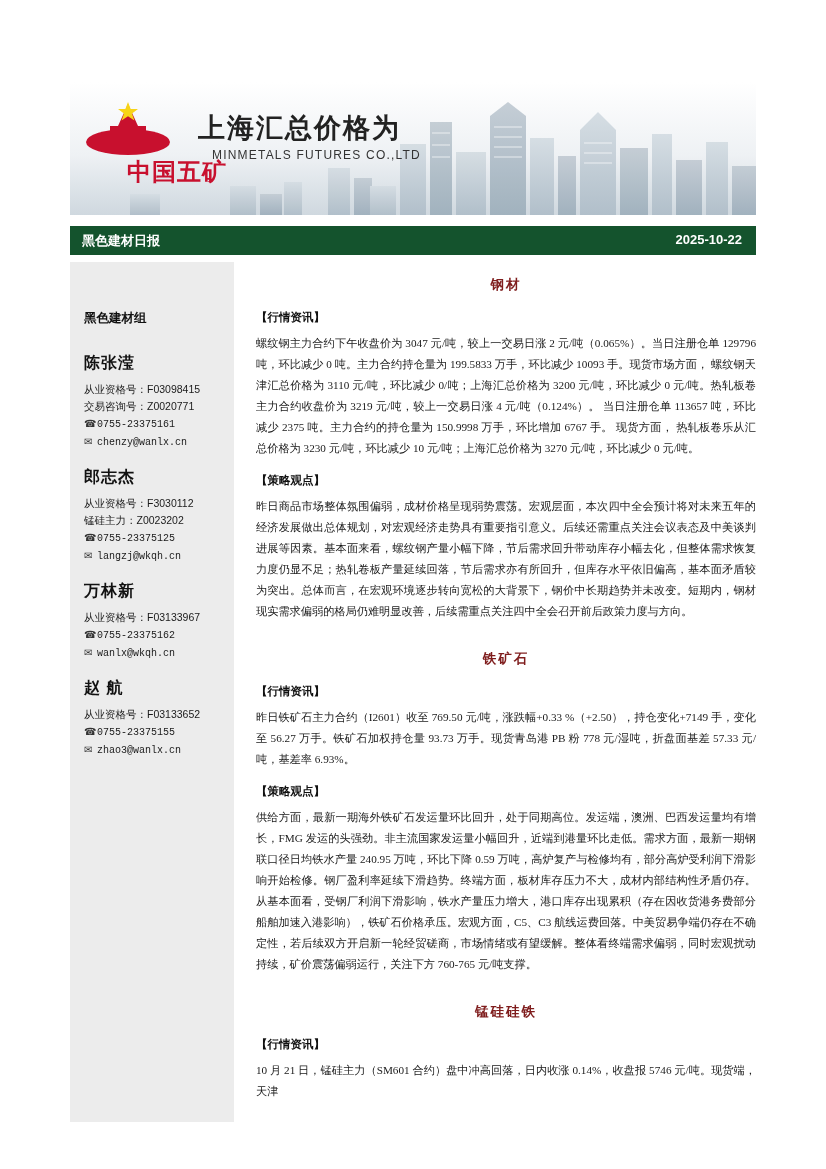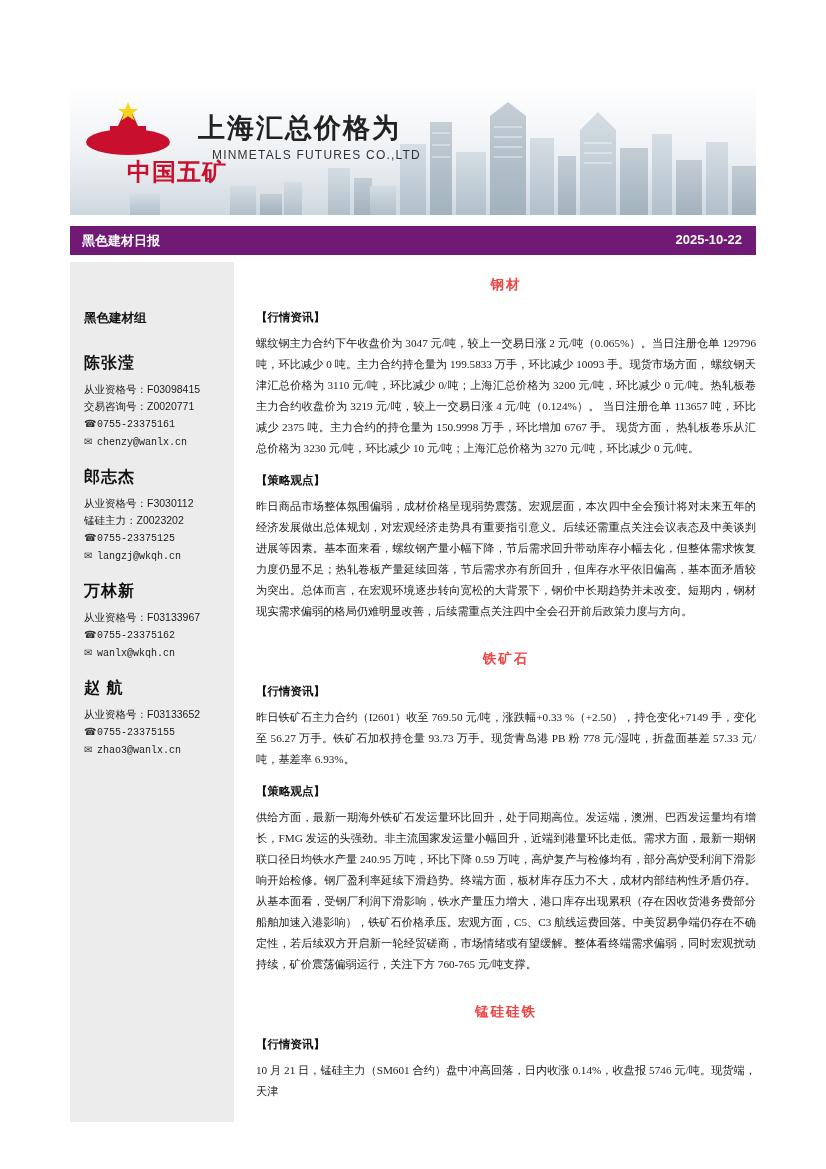--- a/index.html
+++ b/index.html
@@ -85,21 +85,21 @@
     white-space: nowrap;
   }
 
   
   .title-bar {
     position: absolute;
     left: 70px;
     top: 226px;
     width: 686px;
     height: 29px;
-    background: #701a75;
+    background: #14532d;
     color: #ffffff;
   }
   .title-bar .t-left {
     position: absolute;
     left: 12px;
     top: 6px;
     font-size: 13px;
     font-weight: bold;
     font-family: "Liberation Sans", sans-serif;
   }
@@ -171,21 +171,21 @@
     position: absolute;
     left: 186px;
     top: 0;
     width: 500px;
     height: 860px;
   }
   .sec-title {
     text-align: center;
     font-size: 13.5px;
     font-weight: bold;
-    color: #ef4444;
+    color: #7f1d1d;
     margin: 14px 0 16px 0;
     font-family: "Liberation Sans", sans-serif;
     letter-spacing: 2px;
   }
   .sub-head {
     font-size: 11.5px;
     font-weight: bold;
     color: #111;
     margin: 14px 0 8px 0;
     font-family: "Liberation Sans", sans-serif;

